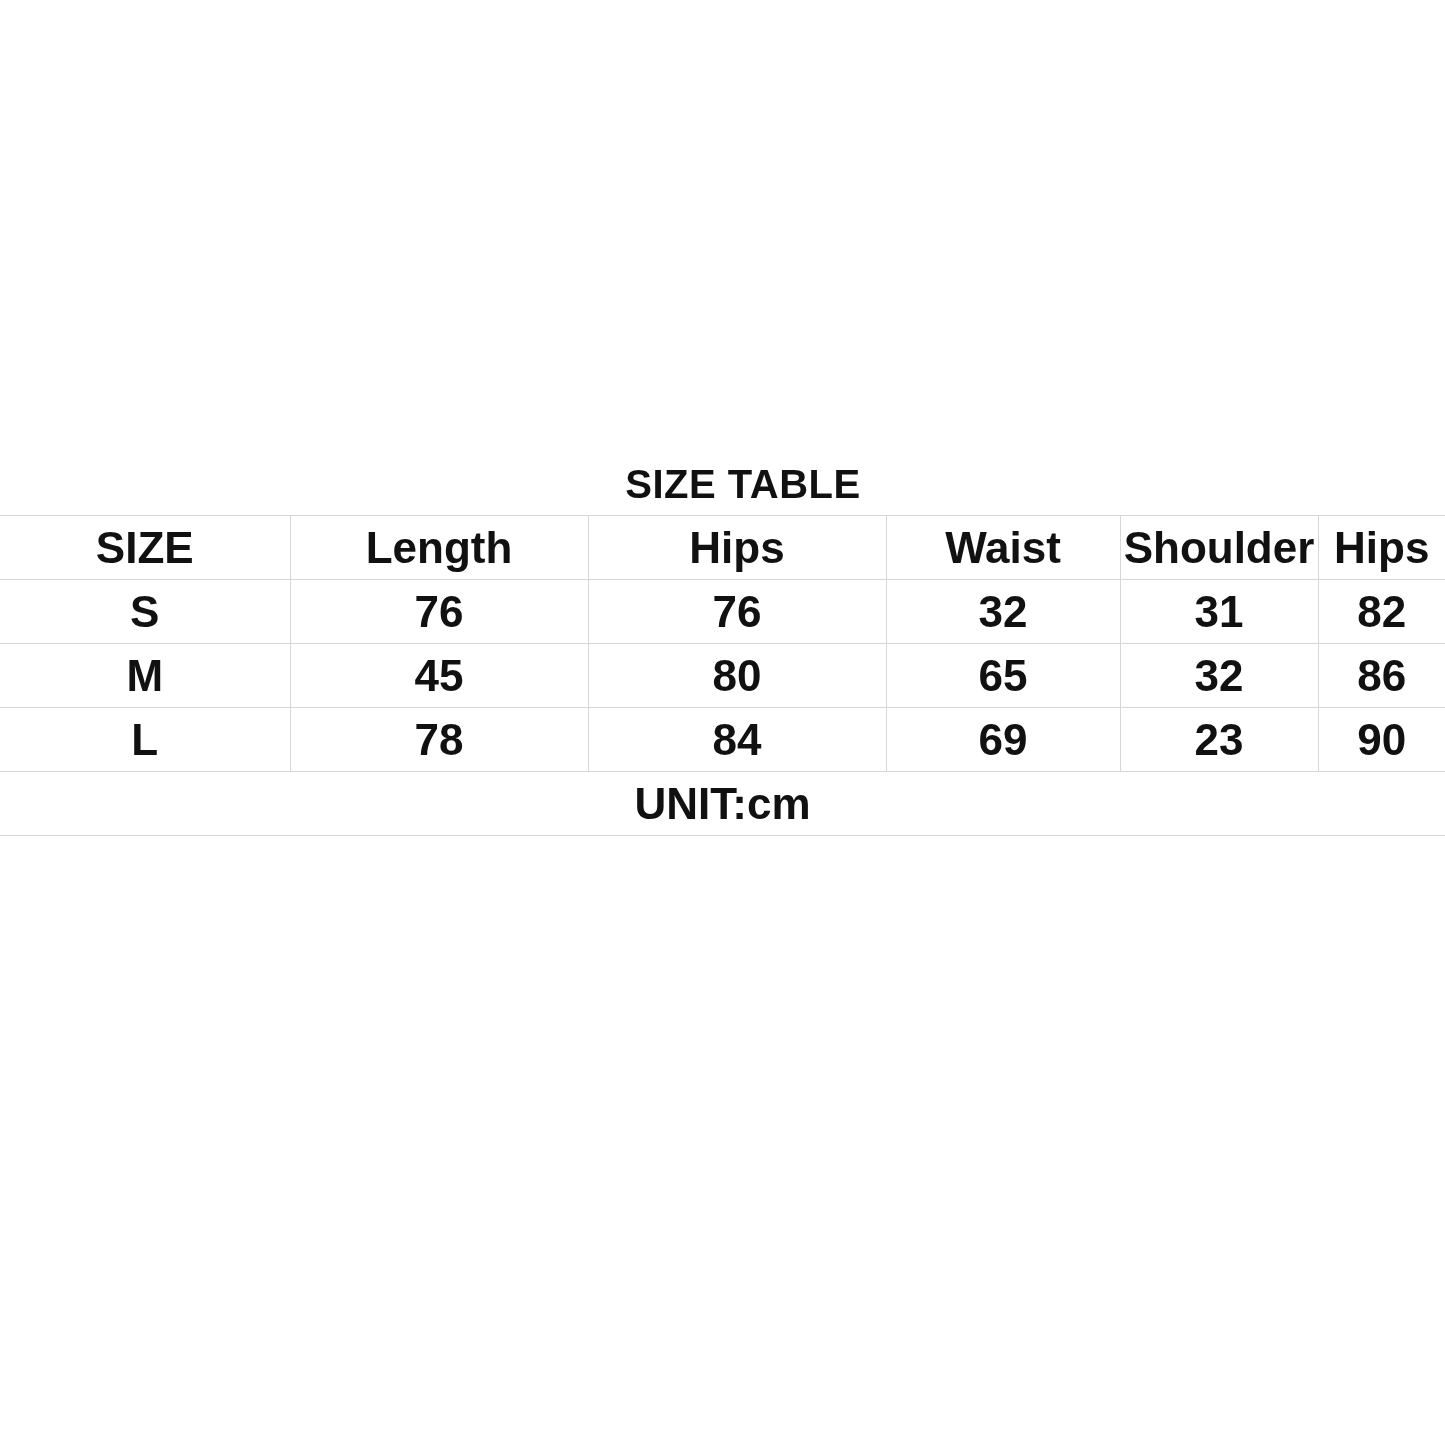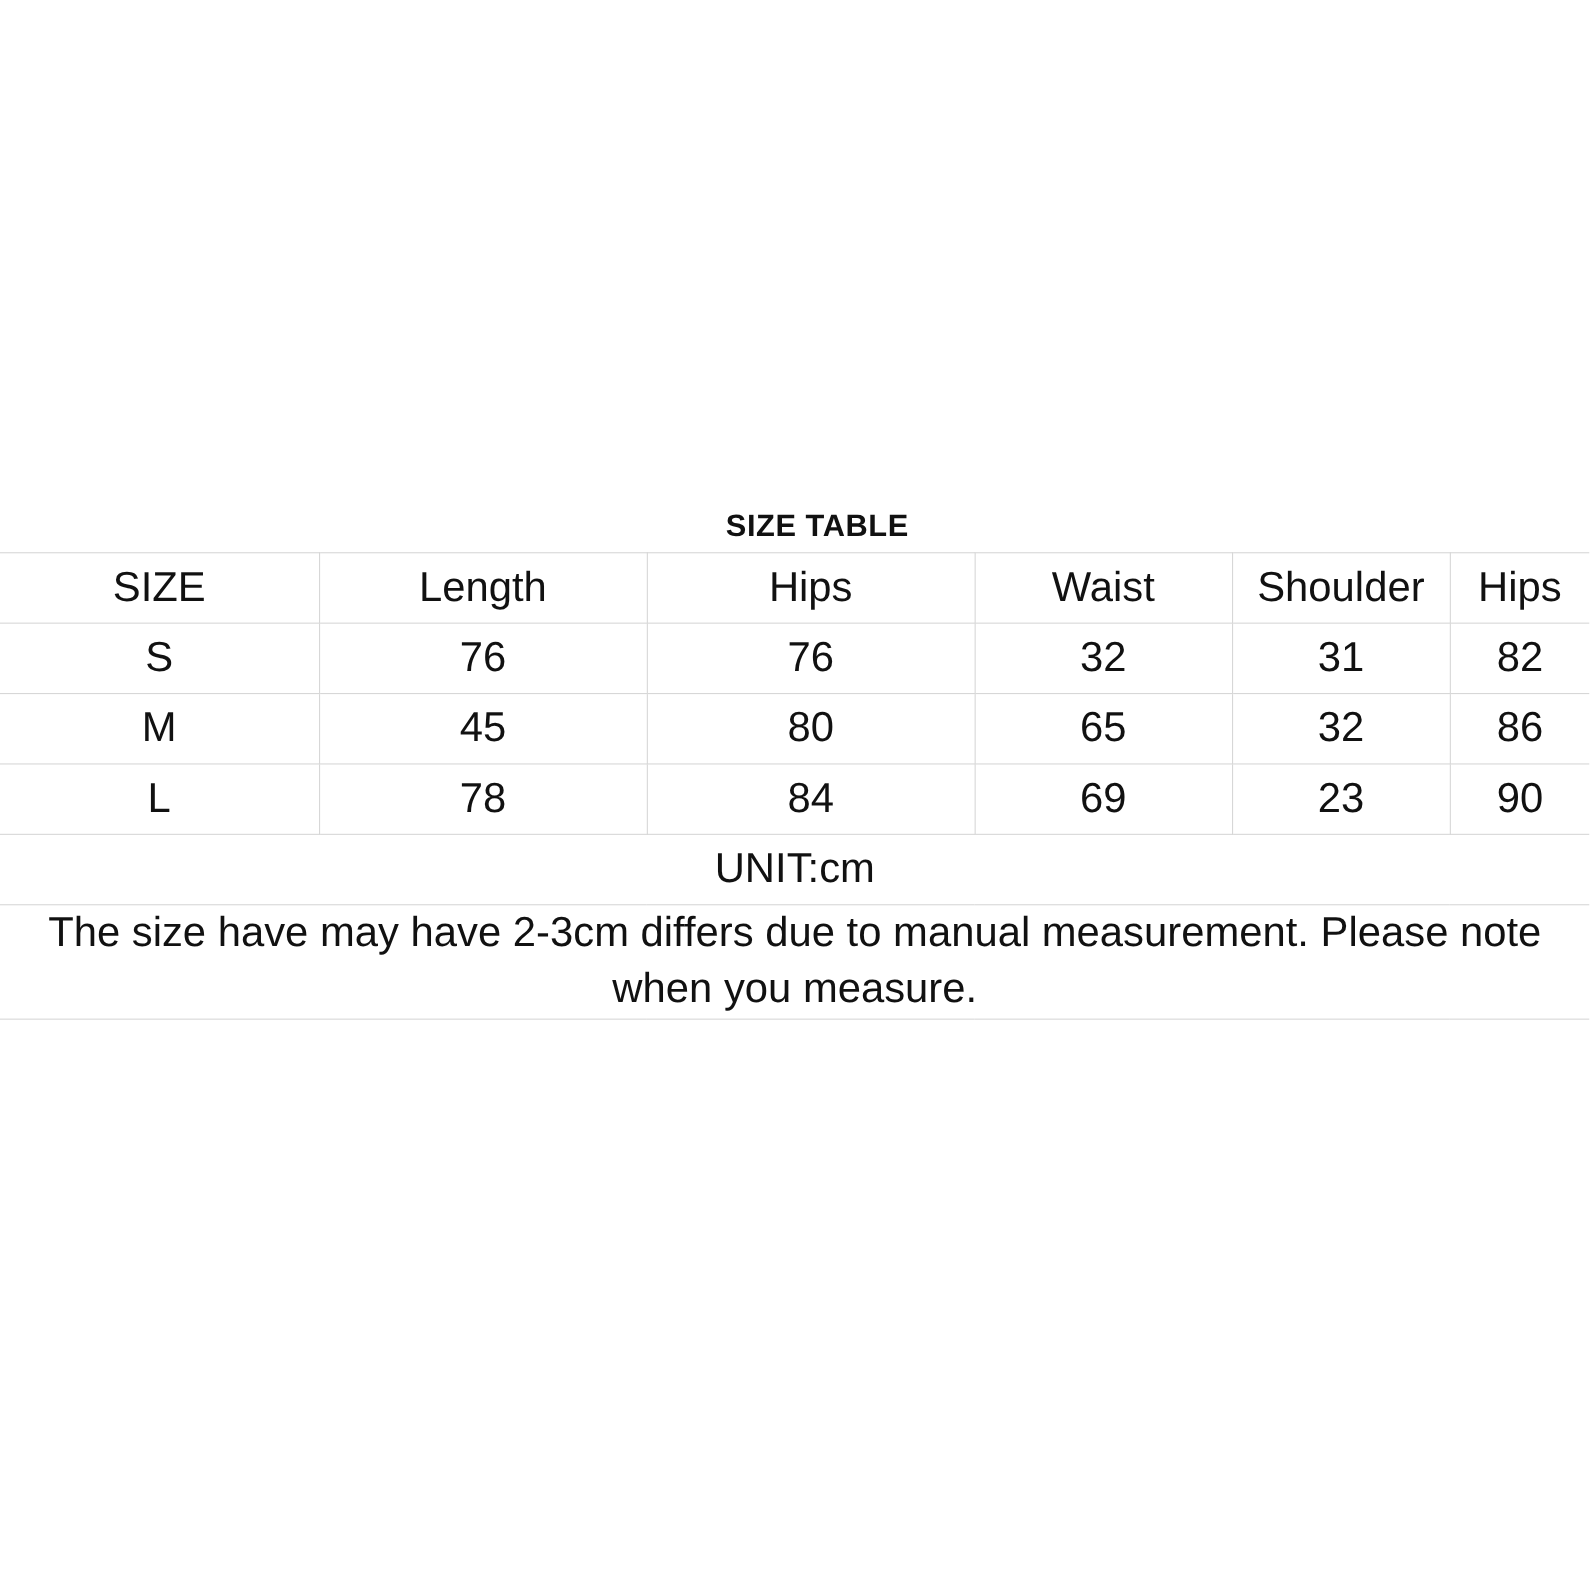--- a/index.html
+++ b/index.html
@@ -18,43 +18,43 @@
 
   #size-table-block {
     position: absolute;
     left: 0;
     top: 462px;
     width: 1445px;
   }
 
   .table-title {
     text-align: center;
-    font-size: 28px;
+    font-size: 40px;
     font-weight: 700;
     letter-spacing: 0.5px;
     color: #111111;
     padding-bottom: 8px;
     margin-left: 41px;
   }
 
   table.size-table {
     border-collapse: collapse;
     width: 1445px;
     table-layout: fixed;
   }
 
   table.size-table td,
   table.size-table th {
     border: 1px solid #d7d7d7;
     border-left: 1px solid #d7d7d7;
     border-right: 1px solid #d7d7d7;
     text-align: center;
     vertical-align: middle;
-    font-size: 38px;
-    font-weight: 400;
+    font-size: 44px;
+    font-weight: 700;
     color: #111111;
     height: 63px;
     padding: 0;
   }
 
   table.size-table tr > td:first-child,
   table.size-table tr > th:first-child {
     border-left: none;
   }
   table.size-table tr > td:last-child,
@@ -136,19 +136,16 @@
         <td>L</td>
         <td>78</td>
         <td>84</td>
         <td>69</td>
         <td>23</td>
         <td>90</td>
       </tr>
       <tr class="unit-row">
         <td colspan="6">UNIT:cm</td>
       </tr>
-      <tr class="note-row">
-        <td colspan="6">The size have may have 2-3cm differs due to manual measurement. Please note when you measure.</td>
-      </tr>
     </tbody>
   </table>
 
 </div>
 
 </body></html>

